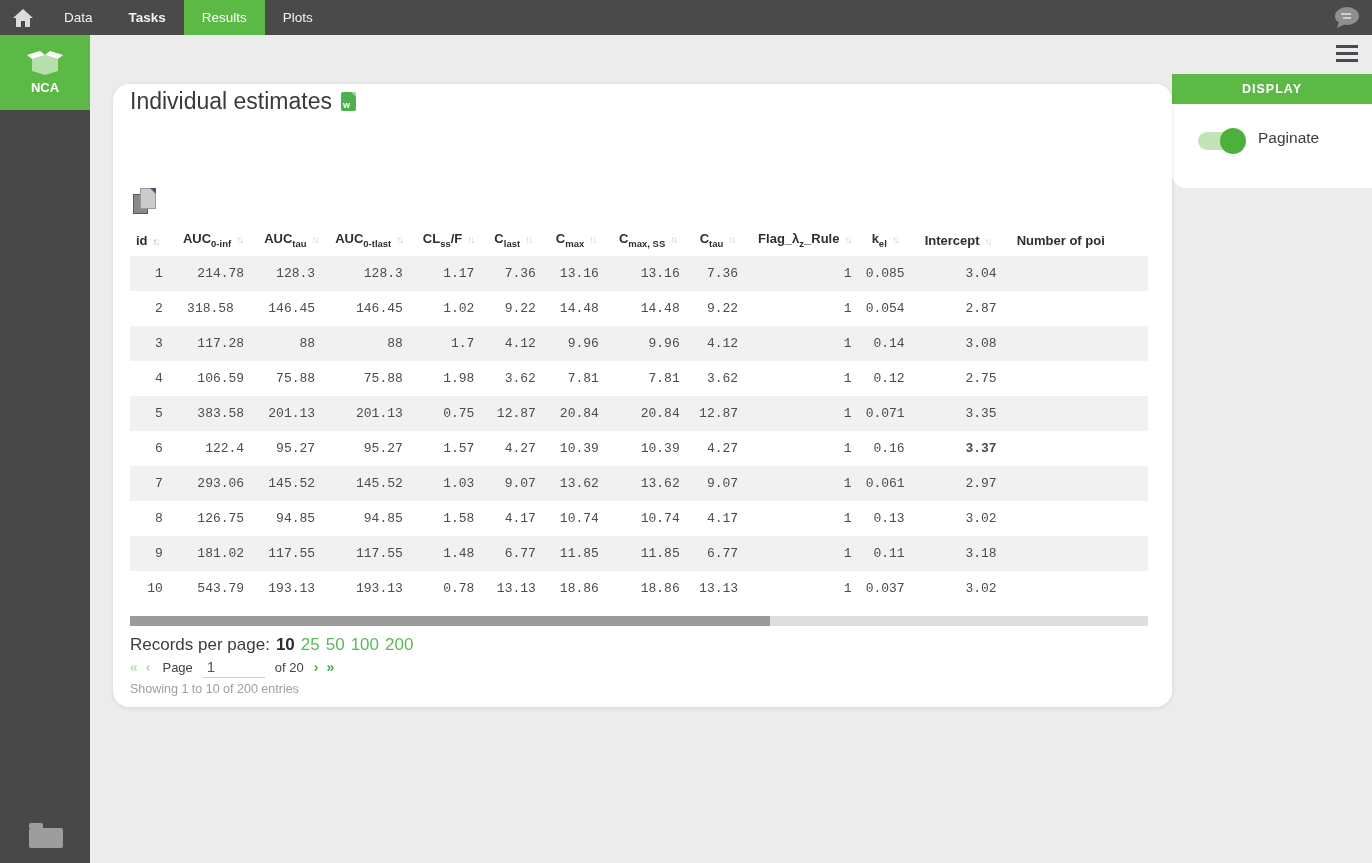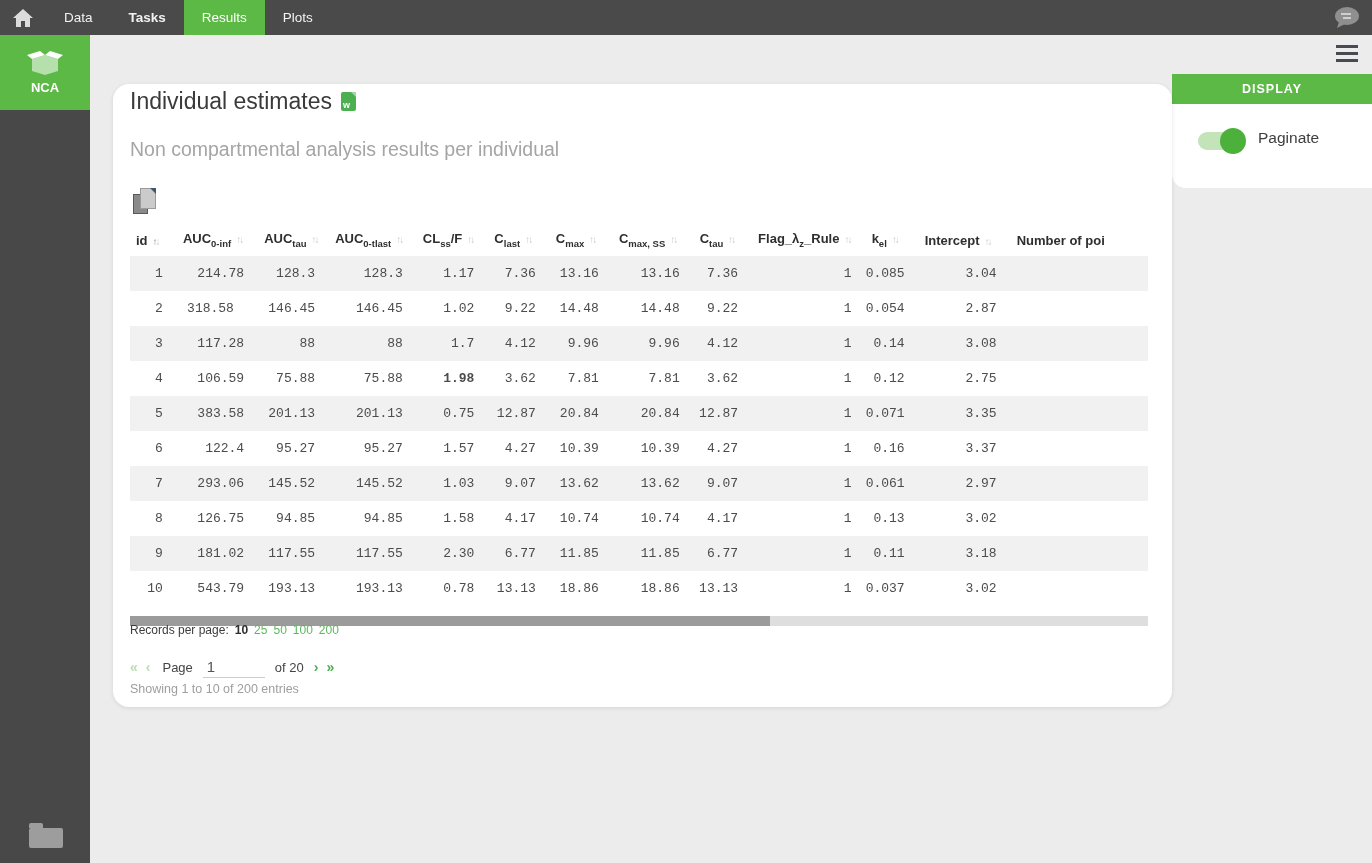--- a/index.html
+++ b/index.html
@@ -59,21 +59,21 @@
   .sort { font-size:10px; letter-spacing:-2px; margin-left:5px; color:#c7c7c7; }
   .sort .on { color:#8a8a8a; }
   td { font-family:"Liberation Mono", monospace; font-size:13px; color:#4c4c4c; text-align:right; height:35px; padding-right:14px; white-space:nowrap; }
   tbody tr:nth-child(odd) { background:#f1f1f1; }
 
   
   #hscroll { position:absolute; left:17px; top:532px; width:1018px; height:10px; background:#dedede; }
   #hscroll-thumb { width:640px; height:10px; background:#9b9b9b; cursor:pointer; }
 
   
-  #records-line { position:absolute; left:17px; top:539px; font-size:12px; color:#3c3c3c; }
+  #records-line { position:absolute; left:17px; top:551px; font-size:17px; color:#3c3c3c; }
   .rp-opt { color:#5cb85c; margin-left:6px; cursor:pointer; }
   .rp-opt.sel { color:#2e2e2e; font-weight:bold; }
   #page-line { position:absolute; left:17px; top:572px; font-size:13px; color:#444; display:flex; align-items:center; }
   .pg-arrow { font-size:14px; font-weight:bold; cursor:pointer; margin-right:8px; }
   .pg-arrow.dis { color:#b9ddb0; }
   .pg-arrow.en { color:#4caf50; }
   #page-word { margin:0 10px 0 4px; }
   #page-input { width:62px; border:none; border-bottom:1px solid #ccc; font-size:15px; color:#555; padding:2px 4px; outline:none; font-family:"Liberation Sans", sans-serif; }
   #of-label { margin:0 10px; }
   #showing-line { position:absolute; left:17px; top:598px; font-size:12.5px; color:#9e9e9e; }
@@ -136,21 +136,20 @@
         <div id="paginate-knob"></div>
       </div>
       <div id="paginate-label">Paginate</div>
     </div>
   </div>
 
   <div id="card" class="abs">
     <div id="page-title">
       <span>Individual estimates</span><span id="word-icon"><span>w</span></span>
     </div>
-    <div id="page-subtitle">Non compartmental analysis results per individual</div>
 
     <div id="copy-btn">
       <div id="copy-back"></div>
       <div id="copy-front"></div>
     </div>
 
     <div id="table-wrap">
       <table>
         <thead>
             <tr id="thead-row">
@@ -213,21 +212,21 @@
               <td style="width: 118px;">1</td>
               <td style="width: 52px;">0.14</td>
               <td style="width: 98px;">3.08</td>
               <td style="width: 150px;"></td>
             </tr>
             <tr>
               <td style="width: 52px;">4</td>
               <td style="width: 86px; font-family: Liberation Mono, monospace;">106.59</td>
               <td style="width: 74px;">75.88</td>
               <td style="width: 92px;">75.88</td>
-              <td style="width: 76px; font-weight: bold;">1.98</td>
+              <td style="width: 76px;">1.98</td>
               <td style="width: 64px;">3.62</td>
               <td style="width: 66px;">7.81</td>
               <td style="width: 86px;">7.81</td>
               <td style="width: 60px;">3.62</td>
               <td style="width: 118px;">1</td>
               <td style="width: 52px;">0.12</td>
               <td style="width: 98px;">2.75</td>
               <td style="width: 150px;"></td>
             </tr>
             <tr>
@@ -250,21 +249,21 @@
               <td style="width: 86px;">122.4</td>
               <td style="width: 74px;">95.27</td>
               <td style="width: 92px;">95.27</td>
               <td style="width: 76px;">1.57</td>
               <td style="width: 64px;">4.27</td>
               <td style="width: 66px;">10.39</td>
               <td style="width: 86px;">10.39</td>
               <td style="width: 60px;">4.27</td>
               <td style="width: 118px;">1</td>
               <td style="width: 52px;">0.16</td>
-              <td style="width: 98px;">3.37</td>
+              <td style="width: 98px; font-weight: bold;">3.37</td>
               <td style="width: 150px;"></td>
             </tr>
             <tr>
               <td style="width: 52px;">7</td>
               <td style="width: 86px;">293.06</td>
               <td style="width: 74px;">145.52</td>
               <td style="width: 92px;">145.52</td>
               <td style="width: 76px;">1.03</td>
               <td style="width: 64px;">9.07</td>
               <td style="width: 66px;">13.62</td>
@@ -288,21 +287,21 @@
               <td style="width: 118px;">1</td>
               <td style="width: 52px;">0.13</td>
               <td style="width: 98px;">3.02</td>
               <td style="width: 150px;"></td>
             </tr>
             <tr>
               <td style="width: 52px;">9</td>
               <td style="width: 86px;">181.02</td>
               <td style="width: 74px;">117.55</td>
               <td style="width: 92px;">117.55</td>
-              <td style="width: 76px;">2.30</td>
+              <td style="width: 76px;">1.48</td>
               <td style="width: 64px;">6.77</td>
               <td style="width: 66px;">11.85</td>
               <td style="width: 86px;">11.85</td>
               <td style="width: 60px;">6.77</td>
               <td style="width: 118px;">1</td>
               <td style="width: 52px;">0.11</td>
               <td style="width: 98px;">3.18</td>
               <td style="width: 150px;"></td>
             </tr>
             <tr>

